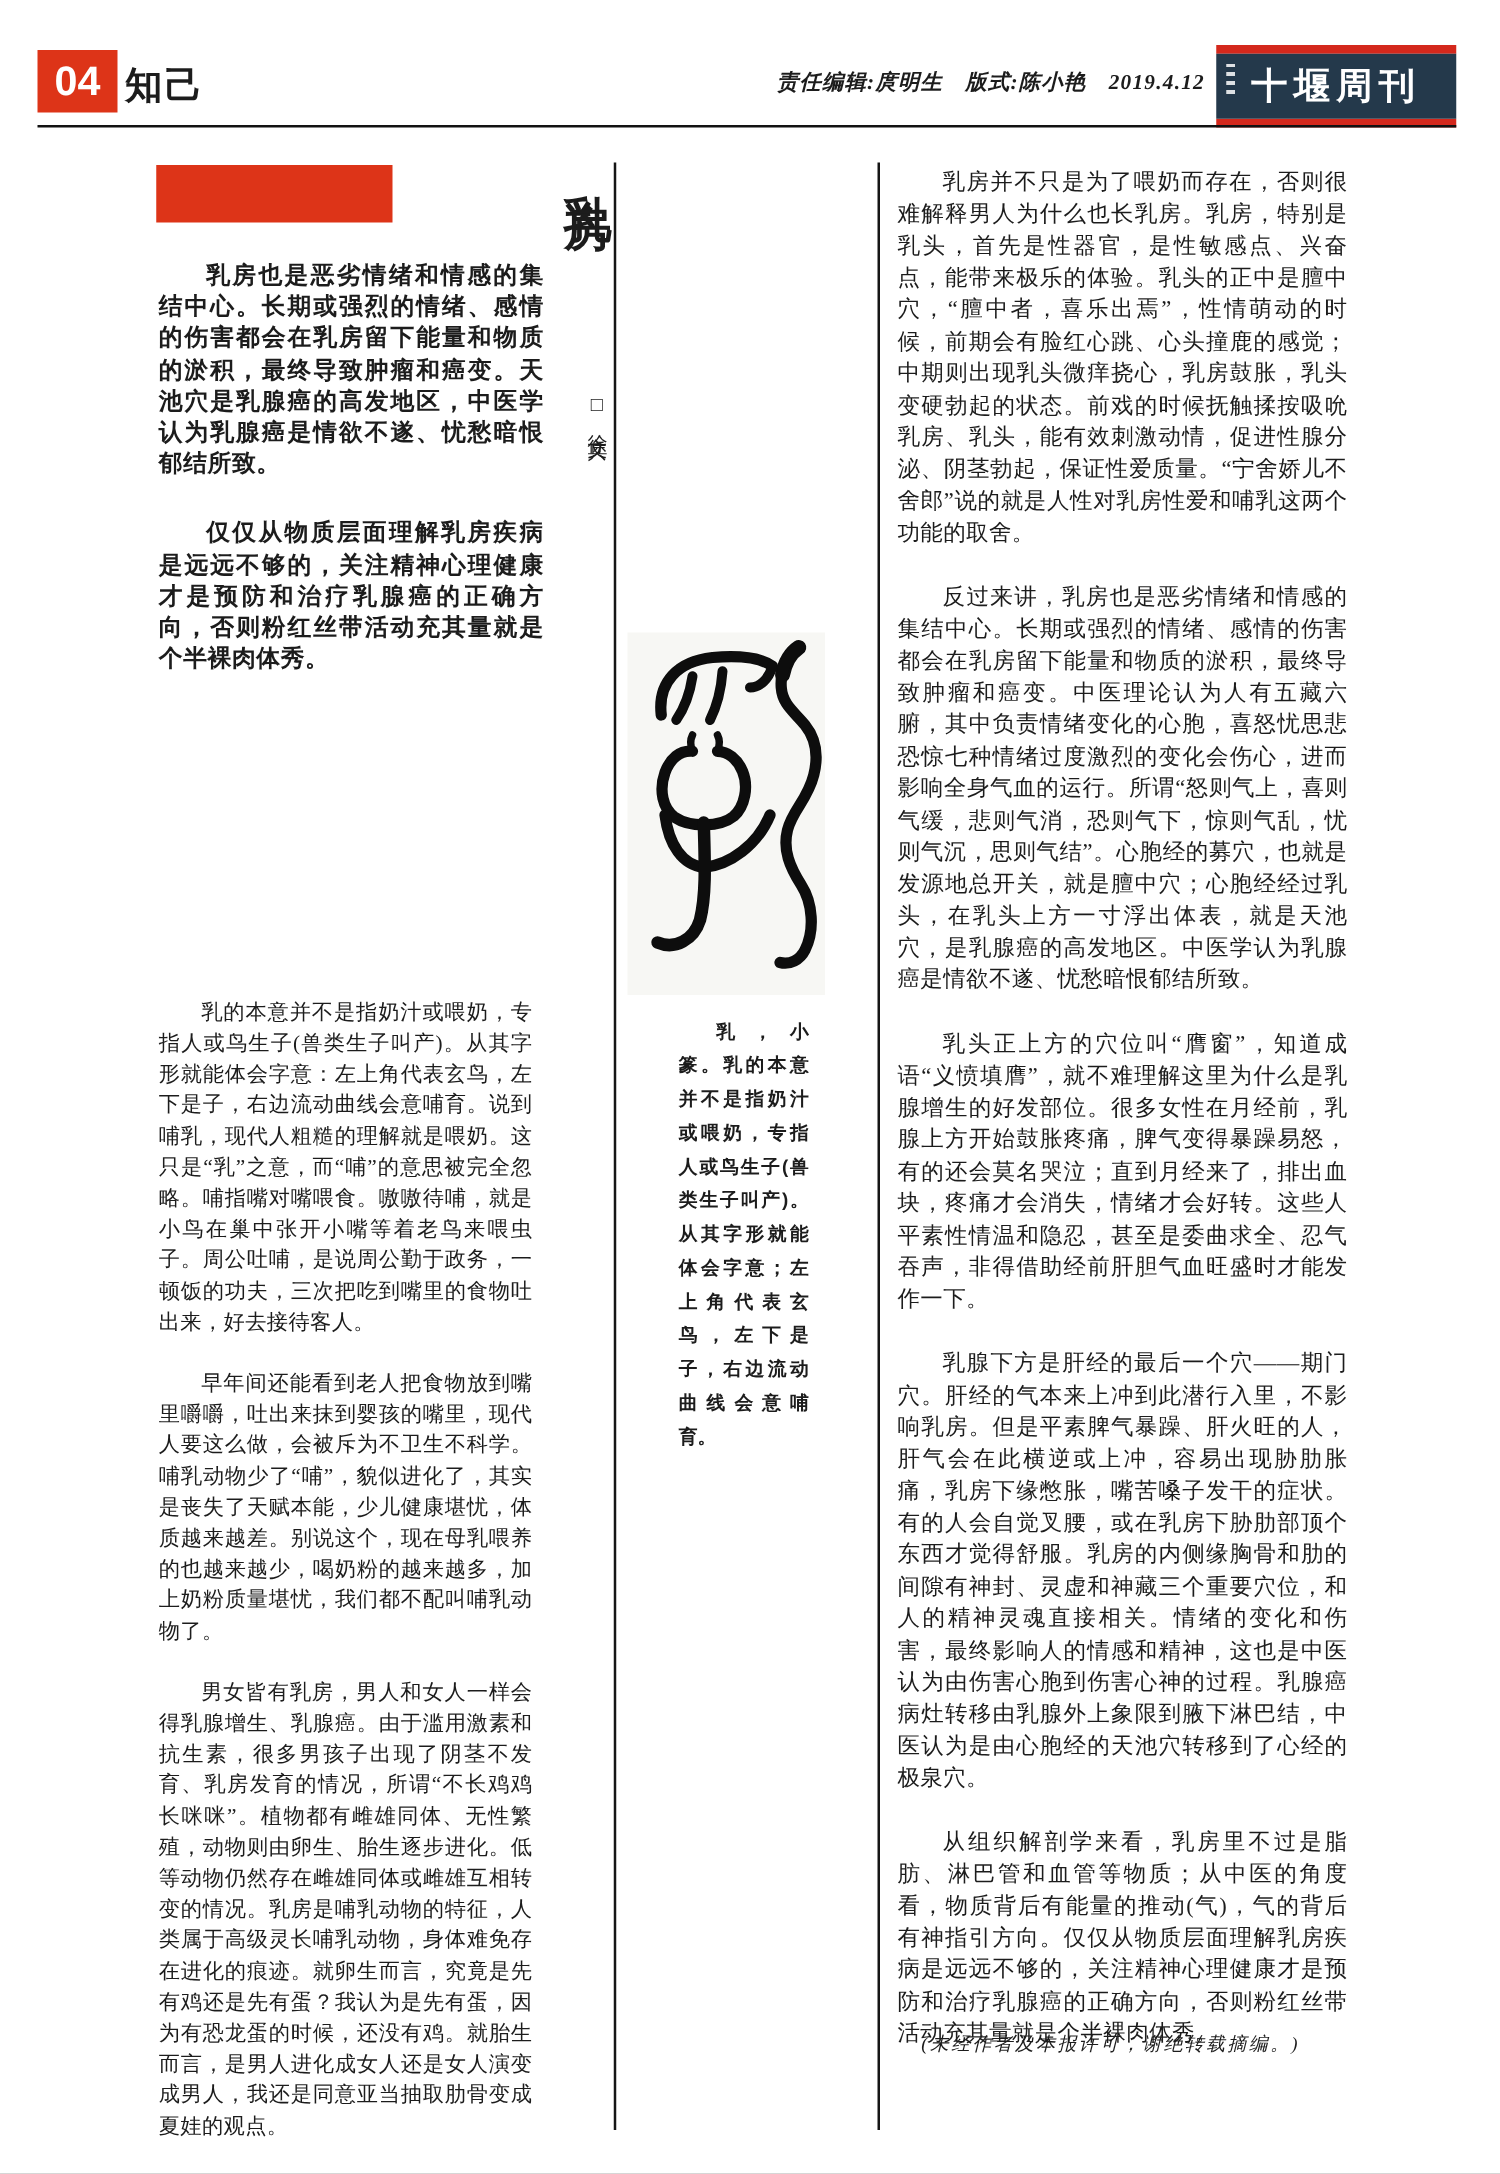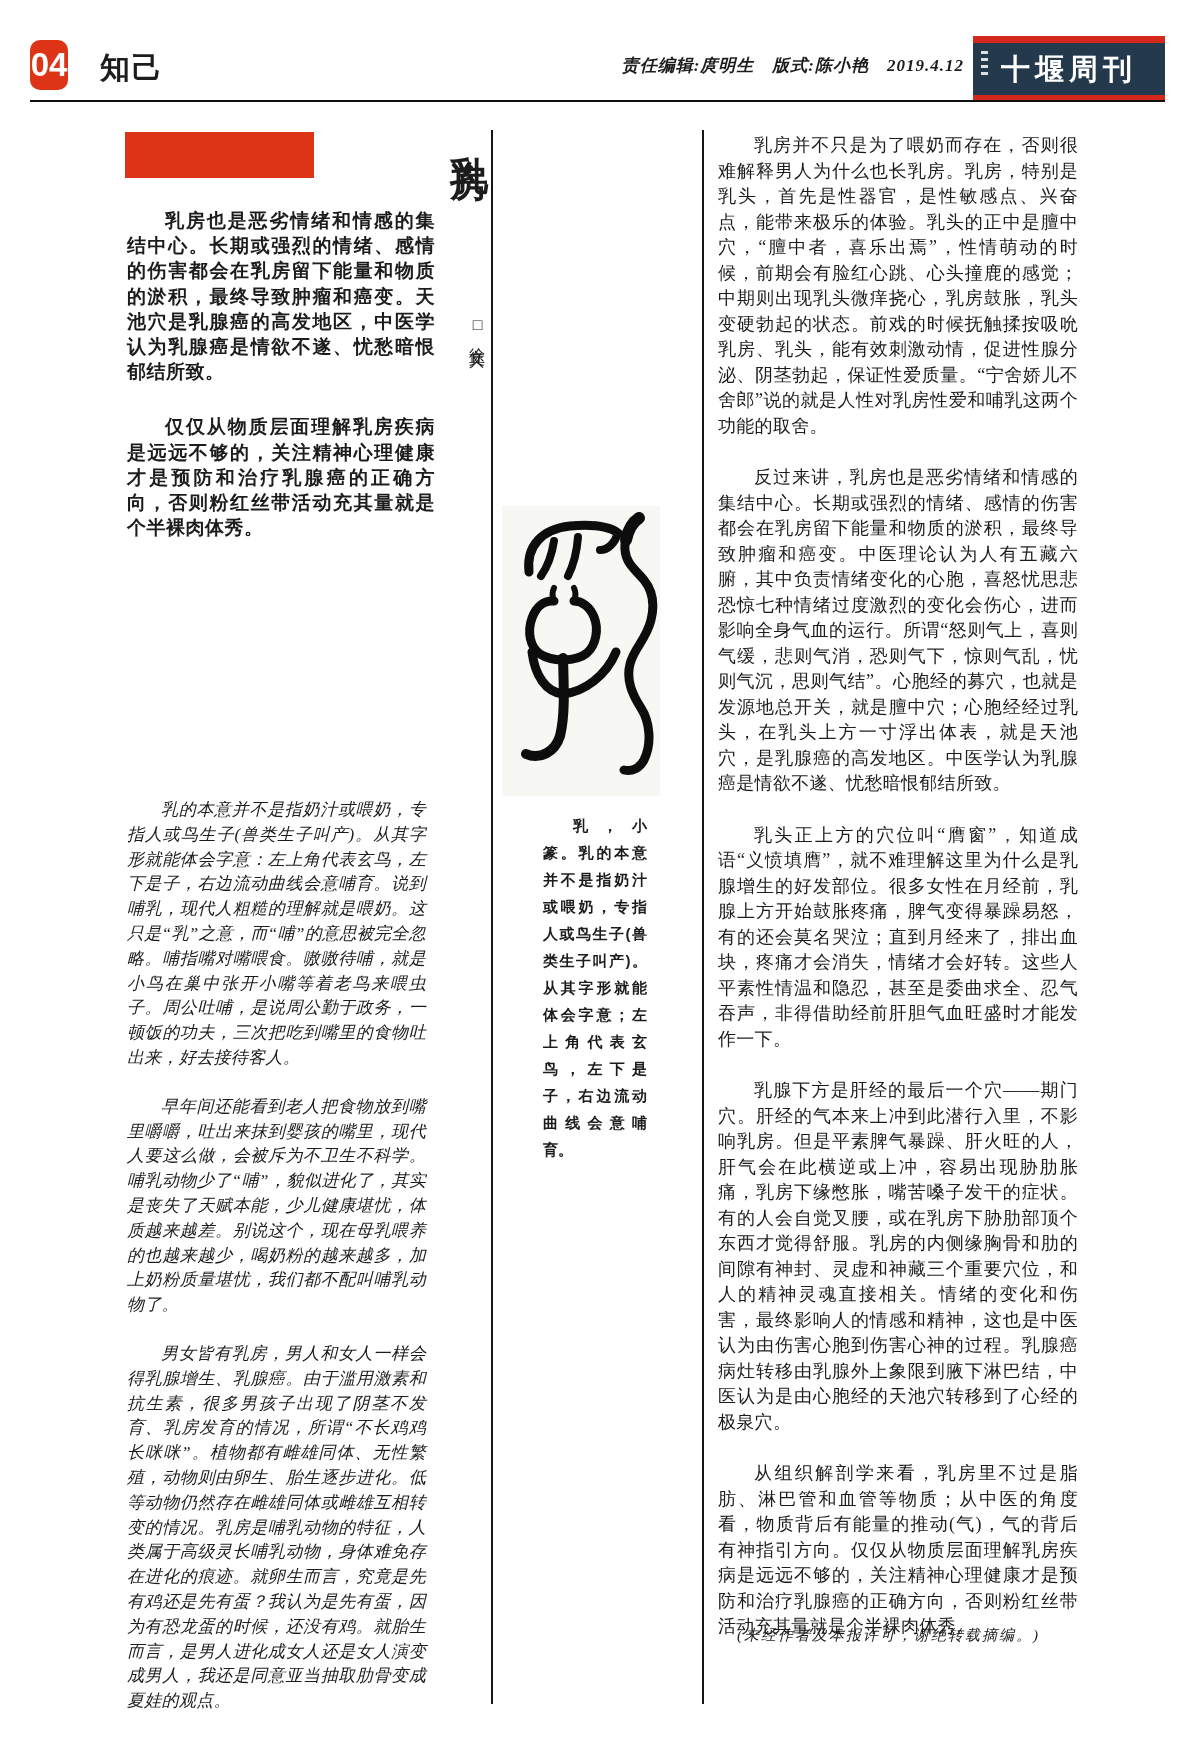--- a/index.html
+++ b/index.html
@@ -1,22 +1,22 @@
 <!DOCTYPE html>
 <html style="--accent-red: #dd3418; --masthead-navy: #24394b; --masthead-red: #d4281c; --text-color: #1c1c1c;"><head>
 <meta charset="utf-8">
 <style>
   html,body{margin:0;padding:0;background:#9b9b9b;}
   .page{position:relative;width:1200px;height:1739px;margin:0 auto;background:#ffffff;
         font-family:"Liberation Serif","DejaVu Serif",serif;color:var(--text-color,#1c1c1c);overflow:hidden;}
   .page *{box-sizing:border-box;}
 
   
-  .page-num{position:absolute;left:30px;top:40px;width:38px;height:50px;background:var(--accent-red,#dd3418);
-            border-radius:10px;color:#fff;font-family:"Liberation Sans","DejaVu Sans",sans-serif;
+  .page-num{position:absolute;left:30px;top:40px;width:64px;height:50px;background:var(--accent-red,#dd3418);
+            border-radius:0;color:#fff;font-family:"Liberation Sans","DejaVu Sans",sans-serif;
             font-weight:bold;font-size:33px;line-height:50px;text-align:center;}
   .section-title{position:absolute;left:100px;top:48px;font-family:"Liberation Sans","DejaVu Sans",sans-serif;
             font-weight:bold;font-size:30px;letter-spacing:2px;}
   .editor-credits{position:absolute;right:236px;top:54px;font-size:17px;font-weight:bold;font-style:italic;
             font-family:"Liberation Serif","DejaVu Serif",serif;letter-spacing:1px;}
   .masthead{position:absolute;left:973px;top:36px;width:192px;height:66px;display:flex;flex-direction:column;}
   .masthead .bar{height:7px;background:var(--masthead-red,#d4281c);}
   .masthead .navy{flex:1;background:var(--masthead-navy,#24394b);display:flex;align-items:center;justify-content:center;position:relative;}
   .masthead .navy .mast-title{color:#fff;font-size:29px;font-weight:bold;letter-spacing:5px;
             font-family:"Liberation Serif","DejaVu Serif",serif;line-height:1;}
@@ -28,21 +28,21 @@
   .vrule{position:absolute;top:130px;width:2px;height:1574px;background:#151515;}
   .vrule.v1{left:491px;}
   .vrule.v2{left:702px;}
 
   
   .red-block{position:absolute;left:125px;top:132px;width:189px;height:46px;background:var(--accent-red,#dd3418);}
   .lead{position:absolute;left:127px;top:208px;width:308px;font-size:19px;line-height:25.2px;font-weight:bold;}
   .lead p{margin:0;text-align:justify;text-justify:inter-ideograph;text-indent:2em;letter-spacing:.5px;}
   .lead p + p{margin-top:30px;}
   .left-body{position:absolute;left:127px;top:798px;width:312px;font-size:17px;line-height:24.8px;}
-  .left-body p{margin:0 13px 24px 0;text-align:justify;text-justify:inter-ideograph;text-indent:2em;letter-spacing:.3px;font-style:italic;}
+  .left-body p{margin:0 13px 24px 0;text-align:justify;text-justify:inter-ideograph;text-indent:2em;letter-spacing:.3px;}
 
   
   .article-title{position:absolute;left:450px;top:126px;writing-mode:vertical-rl;font-size:38px;font-weight:600;
             letter-spacing:4px;line-height:1;}
   .article-author{position:absolute;left:466px;top:316px;writing-mode:vertical-rl;font-size:16px;letter-spacing:2px;}
   .seal-image{position:absolute;left:502px;top:506px;width:158px;height:290px;background:#f7f7f4;}
   .seal-image svg{display:block;width:100%;height:100%;}
   .seal-caption{position:absolute;left:531px;top:800px;width:128px;font-size:15px;line-height:27px;font-weight:bold;
             font-family:"Liberation Sans","DejaVu Sans",sans-serif;}
   .seal-caption p{margin:12px;text-align:justify;text-justify:inter-ideograph;text-indent:2em;}

